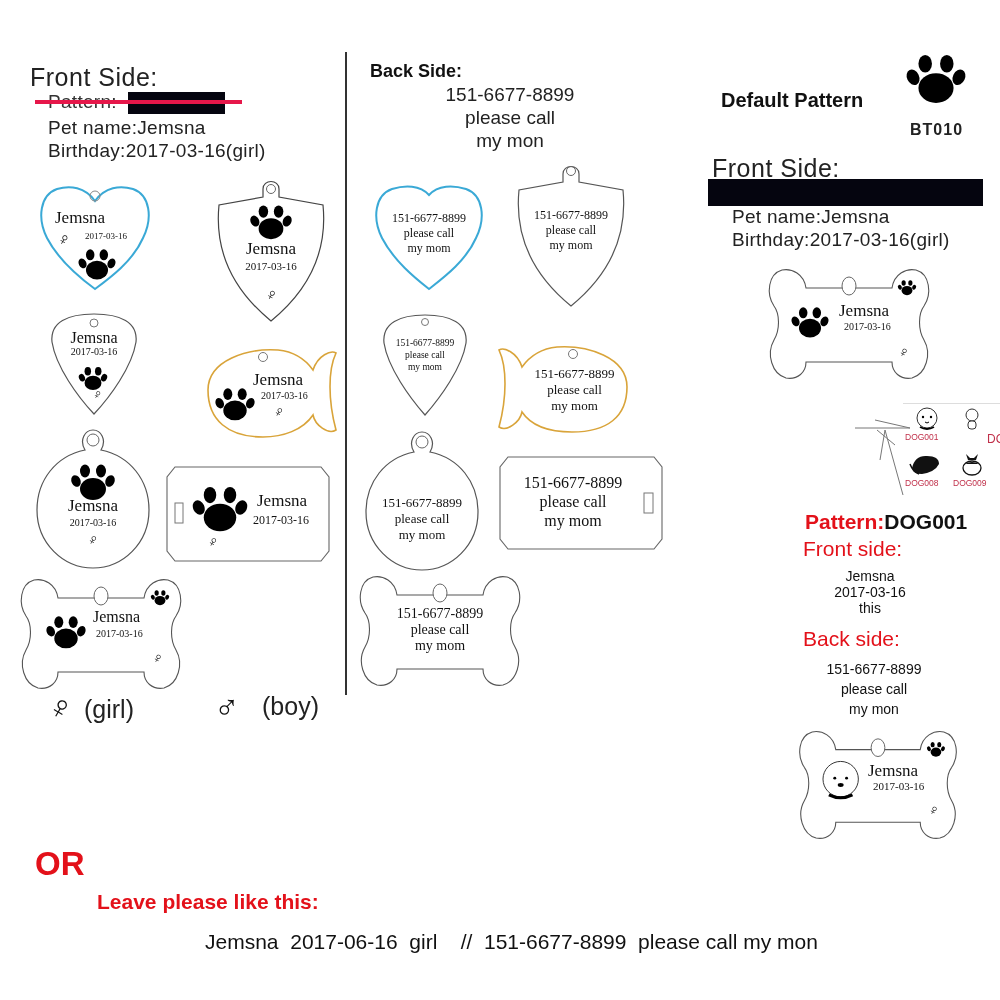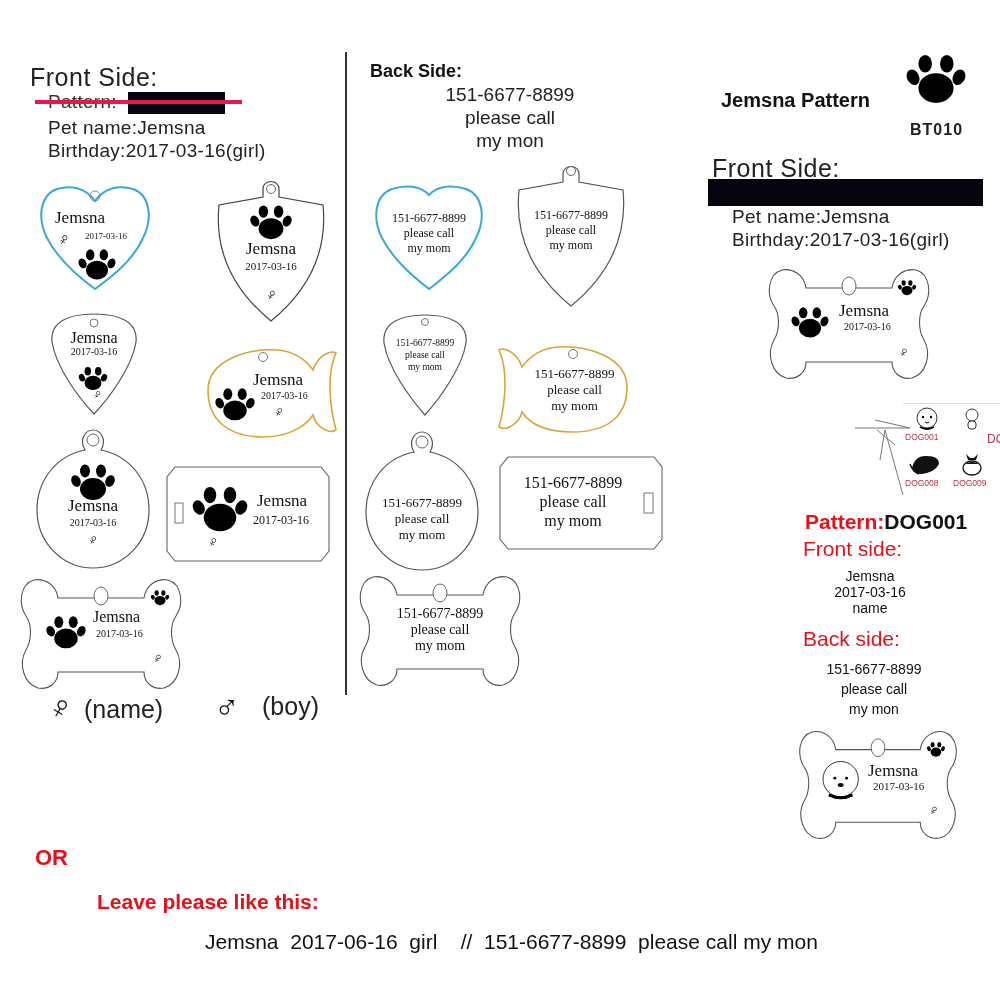--- a/index.html
+++ b/index.html
@@ -112,21 +112,21 @@
     <ellipse cx="83" cy="18" rx="7" ry="9" fill="#fff" stroke="#666" stroke-width="1"></ellipse>
     <use href="#paw" transform="translate(48,55) scale(0.9)"></use>
     <use href="#paw" transform="translate(142,20) scale(0.42)"></use>
   </svg>
   <div class="abs serif" style="left:75px;top:30px;font-size:16px;">Jemsna</div>
   <div class="abs serif" style="left:78px;top:50px;font-size:10px;">2017-03-16</div>
   <div class="abs serif" style="left:134px;top:72px;font-size:15px;transform:rotate(30deg);">♀</div>
 </div>
 
 <div class="abs sans" style="left:48px;top:688px;font-size:34px;transform:rotate(30deg);transform-origin:center;">♀</div>
-<div class="abs sans" style="left:84px;top:695px;font-size:25px;color:#222;">(name)</div>
+<div class="abs sans" style="left:84px;top:695px;font-size:25px;color:#222;">(girl)</div>
 <div class="abs sans" style="left:214px;top:688px;font-size:34px;">♂</div>
 <div class="abs sans" style="left:262px;top:692px;font-size:25px;color:#222;">(boy)</div>
 
 <div class="abs divider" style="left:345px;top:52px;height:643px;"></div>
 
 <div class="abs bold" style="left:370px;top:61px;font-size:18px;color:#111;">Back Side:</div>
 <div class="abs sans center" style="left:400px;width:220px;top:83px;font-size:19px;color:#222;line-height:23px;">151-6677-8899</div>
 <div class="abs sans center" style="left:400px;width:220px;top:106px;font-size:19px;color:#222;line-height:23px;">please call</div>
 <div class="abs sans center" style="left:400px;width:220px;top:129px;font-size:19px;color:#222;line-height:23px;">my mon</div>
 
@@ -206,21 +206,21 @@
     <path d="M40 20 L 126 20 C 128 6, 140 0, 150 2 C 164 6, 166 26, 158 38 C 152 46, 152 62, 158 72 C 166 86, 160 106, 146 110 C 134 112, 126 104, 126 94 L 40 94 C 40 104, 32 112, 20 110 C 6 106, 0 86, 8 72 C 14 62, 14 46, 8 38 C 0 26, 2 6, 16 2 C 26 0, 38 6, 40 20 Z" fill="#fff" stroke="#555" stroke-width="1.1"></path>
     <ellipse cx="83" cy="18" rx="7" ry="9" fill="#fff" stroke="#666" stroke-width="1"></ellipse>
   </svg>
   <div class="abs serif center" style="left:0;width:166px;top:31px;font-size:14px;line-height:16px;">
     <div>151-6677-8899</div>
     <div>please call</div>
     <div>my mom</div>
   </div>
 </div>
 
-<div class="abs bold" style="left:721px;top:89px;font-size:20px;">Jemsna Pattern</div>
+<div class="abs bold" style="left:721px;top:89px;font-size:20px;">Default Pattern</div>
 <svg style="left:900px;top:50px;" width="72" height="65" viewBox="-36 -30 72 65">
   <use href="#paw" transform="scale(1.35)"></use>
 </svg>
 <div class="abs bold" style="left:910px;top:121px;font-size:16px;color:#222;letter-spacing:1px;">BT010</div>
 
 <div class="abs h-front" style="left:712px;top:154px;">Front Side:</div>
 <div class="abs redact" style="left:708px;top:179px;width:275px;height:27px;"></div>
 <div class="abs info" style="left:732px;top:206px;">Pet name:Jemsna</div>
 <div class="abs info" style="left:732px;top:229px;">Birthday:2017-03-16(girl)</div>
 
@@ -281,21 +281,21 @@
 </div>
 <div class="abs sans" style="left:953px;top:478px;font-size:8.5px;color:#c0304a;">DOG009</div>
 
 <div class="abs bold" style="left:805px;top:510px;font-size:21px;text-align:center;">
   <span class="red">Pattern:</span><span style="color:#111;">DOG001</span>
 </div>
 <div class="abs red" style="left:803px;top:537px;font-size:21px;">Front side:</div>
 <div class="abs sans center" style="left:805px;width:130px;top:568px;font-size:14px;line-height:16px;color:#111;">
   <div>Jemsna</div>
   <div>2017-03-16</div>
-  <div>name</div>
+  <div>this</div>
 </div>
 <div class="abs red" style="left:803px;top:627px;font-size:21px;">Back side:</div>
 <div class="abs sans center" style="left:800px;width:148px;top:659px;font-size:14px;line-height:20px;color:#111;">
   <div>151-6677-8899</div>
   <div>please call</div>
   <div>my mon</div>
 </div>
 
 <div class="abs" style="left:795px;top:730px;width:166px;height:110px;">
   <svg width="166" height="110" viewBox="0 0 166 112">
@@ -308,15 +308,15 @@
         <circle cx="51" cy="49" r="1.5" fill="#000"></circle>
       <ellipse cx="45" cy="56" rx="3" ry="2" fill="#000"></ellipse>
       <path d="M33 66 Q45 72 57 66" fill="none" stroke="#000" stroke-width="3"></path>
     </g>
   </svg>
   <div class="abs serif" style="left:73px;top:31px;font-size:17px;">Jemsna</div>
   <div class="abs serif" style="left:78px;top:50px;font-size:11px;">2017-03-16</div>
   <div class="abs serif" style="left:133px;top:72px;font-size:15px;transform:rotate(30deg);">♀</div>
 </div>
 
-<div class="abs bold red" style="left:35px;top:845px;font-size:22px;">OR</div>
+<div class="abs bold red" style="left:35px;top:845px;font-size:33px;">OR</div>
 <div class="abs bold red" style="left:97px;top:890px;font-size:21px;">Leave please like this:</div>
 <div class="abs sans" style="left:205px;top:930px;font-size:21px;color:#111;white-space:pre;">Jemsna  2017-06-16  girl    //  151-6677-8899  please call my mon</div>
 
 </body></html>

